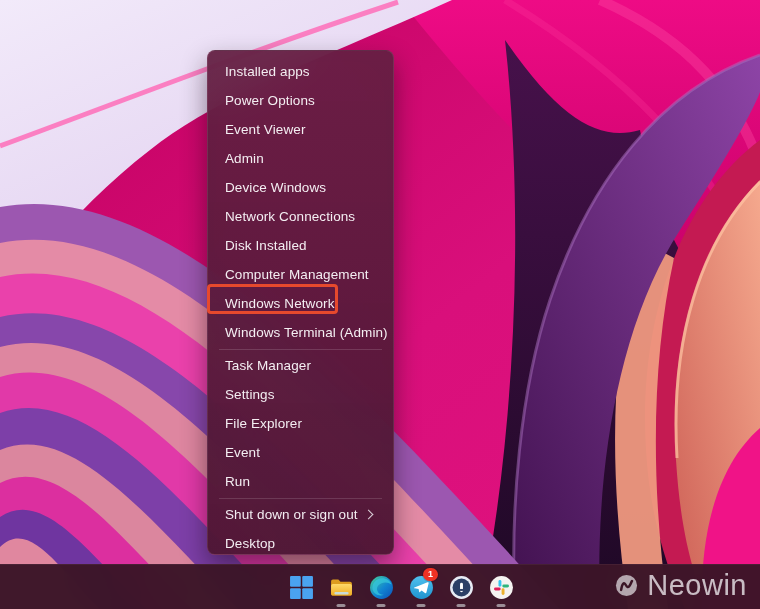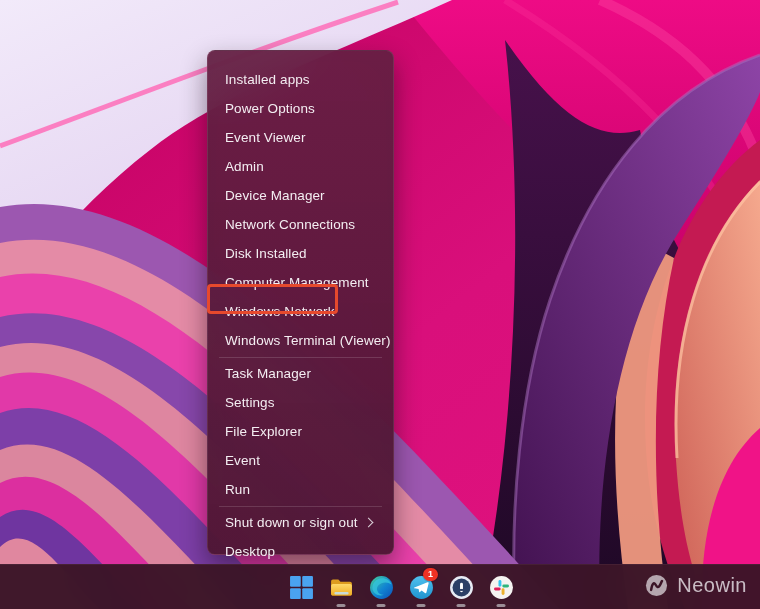--- a/index.html
+++ b/index.html
@@ -6,21 +6,21 @@
   body{
     width:760px;height:609px;overflow:hidden;position:relative;
     font-family:"Liberation Sans",sans-serif;background:#2a0b30;
   }
   .stage{position:absolute;inset:0;width:760px;height:609px;}
   .wallpaper{position:absolute;inset:0;z-index:0;}
 
   
   .winx-menu{
     position:absolute;left:207px;top:50px;width:187px;height:505px;
-    box-sizing:border-box;padding-top:14px;
+    box-sizing:border-box;padding-top:6px;
     background:linear-gradient(180deg,rgba(99,31,66,.94),rgba(76,22,51,.96));
     backdrop-filter:blur(22px) saturate(135%);
     -webkit-backdrop-filter:blur(22px) saturate(135%);
     border:1px solid rgba(255,255,255,.09);
     border-radius:8px;
     box-shadow:0 12px 26px rgba(20,0,15,.45);
     z-index:5;
   }
   .menu-item{
     height:29px;line-height:29px;padding:0 15px;margin:0 2px;
@@ -59,21 +59,21 @@
     width:9px;height:3px;border-radius:2px;background:#9b8d96;
   }
   .badge{
     position:absolute;top:3px;right:3px;min-width:13px;height:13px;border-radius:7px;
     background:#ef3124;color:#fff;font-size:9px;line-height:13px;font-weight:bold;
     text-align:center;padding:0 1px;box-shadow:0 0 0 1px rgba(0,0,0,.15);
   }
   .watermark{
     position:absolute;right:13px;top:5px;height:30px;
     display:flex;align-items:center;gap:9px;
-    color:rgba(225,217,223,.85);font-size:20px;letter-spacing:.5px;justify-content:flex-end;
+    color:rgba(225,217,223,.85);font-size:29px;letter-spacing:.5px;justify-content:flex-end;
   }
   .watermark svg{width:23px;height:23px;display:block;opacity:.9;}
 </style>
 </head>
 <body>
 
 <div class="stage">
 
   <svg class="wallpaper" width="760" height="609" viewBox="0 0 760 609" preserveAspectRatio="none">
     <defs>
@@ -147,36 +147,36 @@
     <div class="menu-item">
         <span>Power Options</span>
       </div>
     <div class="menu-item">
         <span>Event Viewer</span>
       </div>
     <div class="menu-item">
         <span>Admin</span>
       </div>
     <div class="menu-item">
-        <span>Device Manager</span>
+        <span>Device Windows</span>
       </div>
     <div class="menu-item">
         <span>Network Connections</span>
       </div>
     <div class="menu-item">
         <span>Disk Installed</span>
       </div>
     <div class="menu-item">
         <span>Computer Management</span>
       </div>
     <div class="menu-item">
         <span>Windows Network</span>
       </div>
     <div class="menu-item">
-        <span>Windows Terminal (Viewer)</span>
+        <span>Windows Terminal (Admin)</span>
       </div>
     <div class="menu-sep"></div>
     <div class="menu-item">
         <span>Task Manager</span>
       </div>
     <div class="menu-item">
         <span>Settings</span>
       </div>
     <div class="menu-item">
         <span>File Explorer</span>

